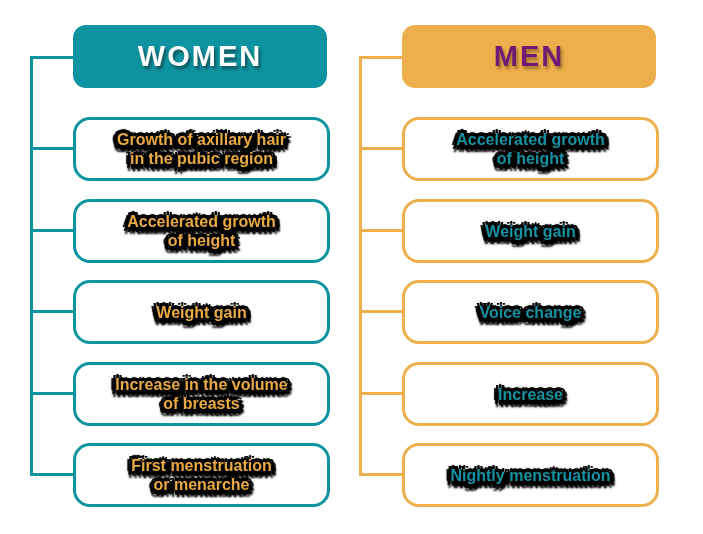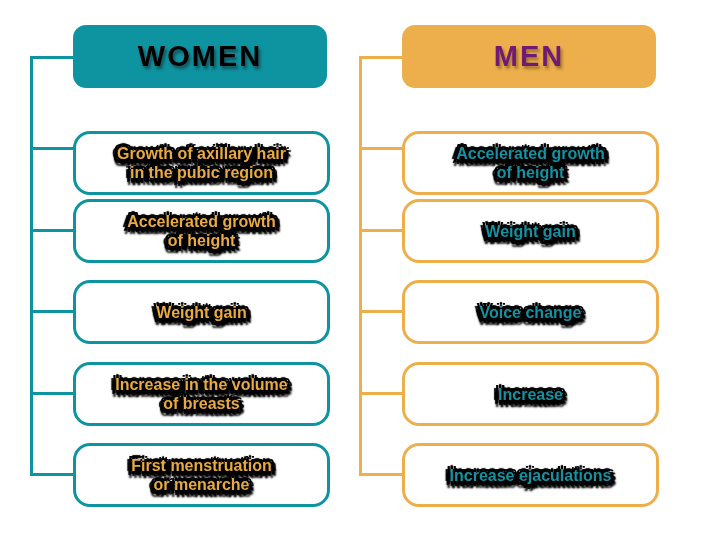--- a/index.html
+++ b/index.html
@@ -6,33 +6,33 @@
   .canvas{
     position:relative;width:703px;height:534px;background:#ffffff;
     overflow:hidden;font-family:"Liberation Sans",sans-serif;
   }
   
   .head{
     position:absolute;top:25px;width:254px;height:63px;border-radius:13px;
     display:flex;align-items:center;justify-content:center;
     font-weight:bold;font-size:29px;letter-spacing:2px;
   }
-  .women .head{left:73px;background:#0E93A0;color:#000000;
+  .women .head{left:73px;background:#0E93A0;color:#ffffff;
     text-shadow:2px 3px 3px rgba(20,42,46,.60);}
   .men .head{left:402px;background:#EDAF4B;color:#701a75;
     text-shadow:2px 3px 3px rgba(90,62,14,.50);}
   
   .box{
     position:absolute;width:257px;height:64px;box-sizing:border-box;
     background:#fff;border-radius:17px;
     display:flex;align-items:center;justify-content:center;text-align:center;
   }
   .women .box{left:73px;border:3px solid #0E93A0;}
   .men .box{left:402px;border:3px solid #EDAF4B;}
-  .b0{top:131px}.b1{top:199px}.b2{top:280px}.b3{top:362px}.b4{top:443px}
+  .b0{top:117px}.b1{top:199px}.b2{top:280px}.b3{top:362px}.b4{top:443px}
   
   .txt{
     font-weight:bold;font-size:16px;line-height:19px;white-space:pre-line;
     text-shadow:
       0 0 2px #000,
       -3px -3px 0 #000, 0 -3px 0 #000, 3px -3px 0 #000,
       -3px 0 0 #000, 3px 0 0 #000,
       -3px 3px 0 #000, 0 3px 0 #000, 3px 3px 0 #000,
       -5px 0 1px #000, 5px 0 1px #000, 0 -4px 1px #000,
       -4px 4px 1px #000, 4px 4px 1px #000, 0 5px 1px #000,
@@ -108,17 +108,17 @@
     <div class="box b1">
       <span class="txt">Weight gain</span>
     </div>
     <div class="box b2">
       <span class="txt">Voice change</span>
     </div>
     <div class="box b3">
       <span class="txt">Increase</span>
     </div>
     <div class="box b4">
-      <span class="txt">Increase ejaculations</span>
+      <span class="txt">Nightly menstruation</span>
     </div>
   </section>
 
 </div>
 
 </body></html>

